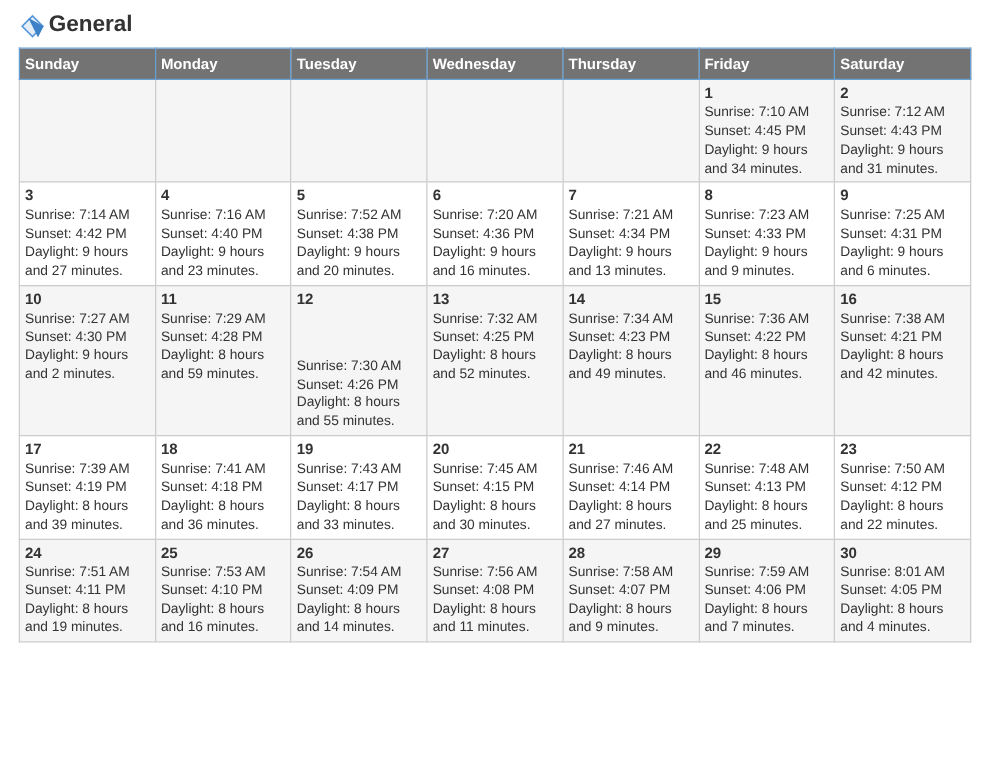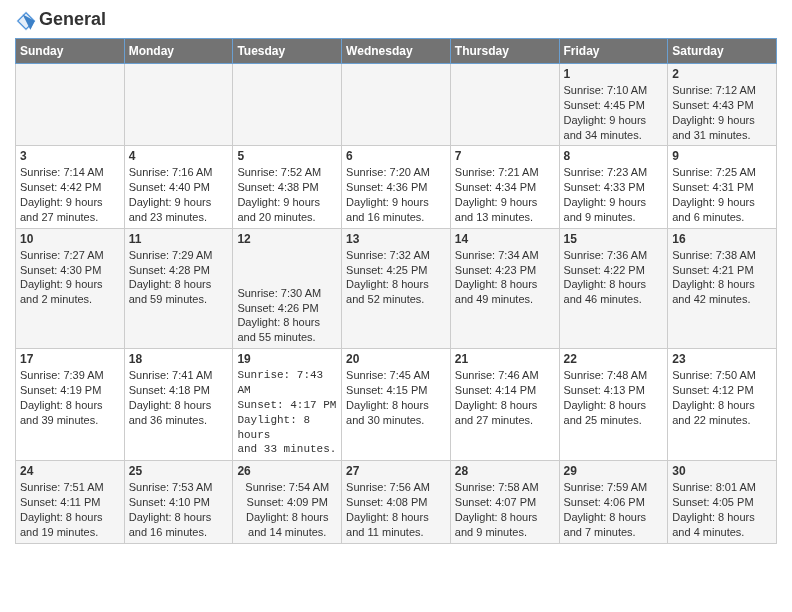--- a/index.html
+++ b/index.html
@@ -262,21 +262,21 @@
           </td>
           <td>
             <span class="day-num">18</span>
             <div class="day-info" style="white-space: pre-line;">Sunrise: 7:41 AM
 Sunset: 4:18 PM
 Daylight: 8 hours
 and 36 minutes.</div>
           </td>
           <td>
             <span class="day-num">19</span>
-            <div class="day-info" style="white-space: pre-line; font-family: Liberation Mono, monospace;">Sunrise: 7:43 AM
+            <div class="day-info" style="white-space: pre-line;">Sunrise: 7:43 AM
 Sunset: 4:17 PM
 Daylight: 8 hours
 and 33 minutes.</div>
           </td>
           <td>
             <span class="day-num">20</span>
             <div class="day-info" style="white-space: pre-line;">Sunrise: 7:45 AM
 Sunset: 4:15 PM
 Daylight: 8 hours
 and 30 minutes.</div>
@@ -313,21 +313,21 @@
           </td>
           <td>
             <span class="day-num">25</span>
             <div class="day-info" style="white-space: pre-line;">Sunrise: 7:53 AM
 Sunset: 4:10 PM
 Daylight: 8 hours
 and 16 minutes.</div>
           </td>
           <td>
             <span class="day-num">26</span>
-            <div class="day-info" style="white-space: pre-line; text-align: center;">Sunrise: 7:54 AM
+            <div class="day-info" style="white-space: pre-line;">Sunrise: 7:54 AM
 Sunset: 4:09 PM
 Daylight: 8 hours
 and 14 minutes.</div>
           </td>
           <td>
             <span class="day-num">27</span>
             <div class="day-info" style="white-space: pre-line;">Sunrise: 7:56 AM
 Sunset: 4:08 PM
 Daylight: 8 hours
 and 11 minutes.</div>

